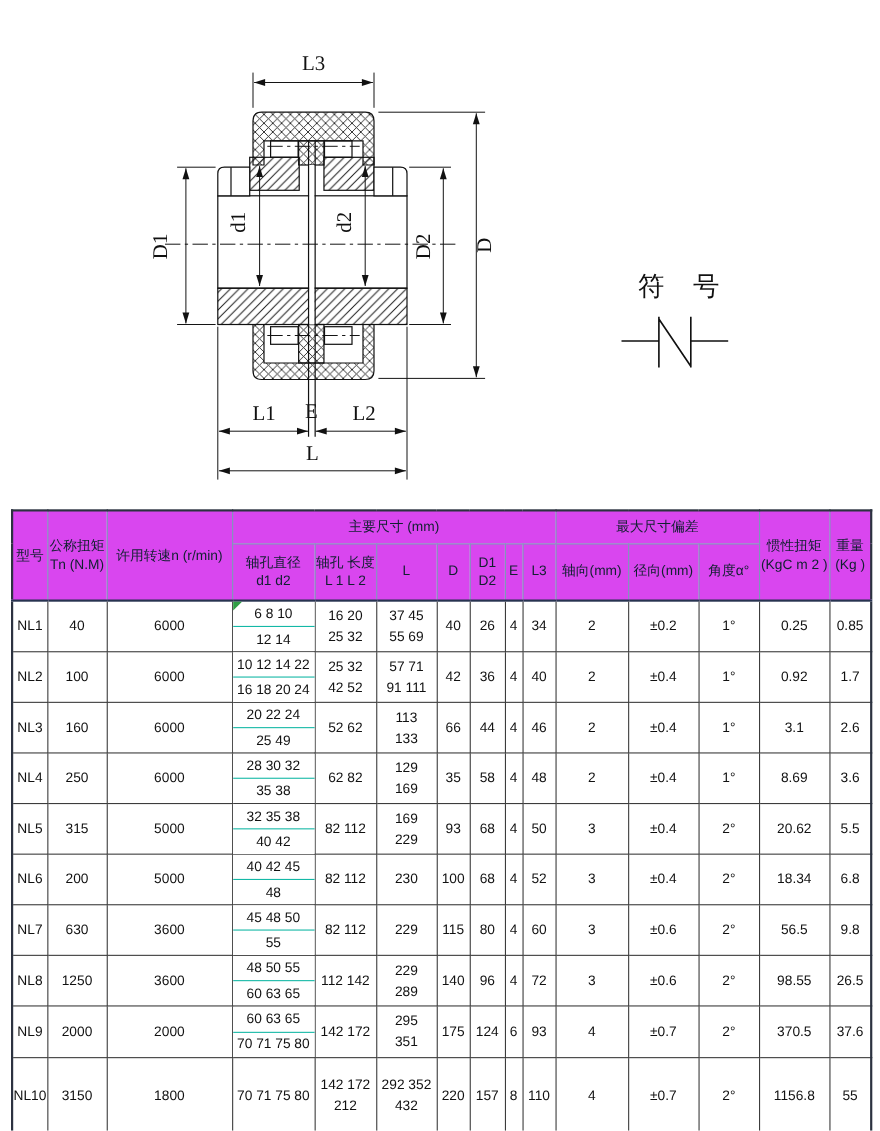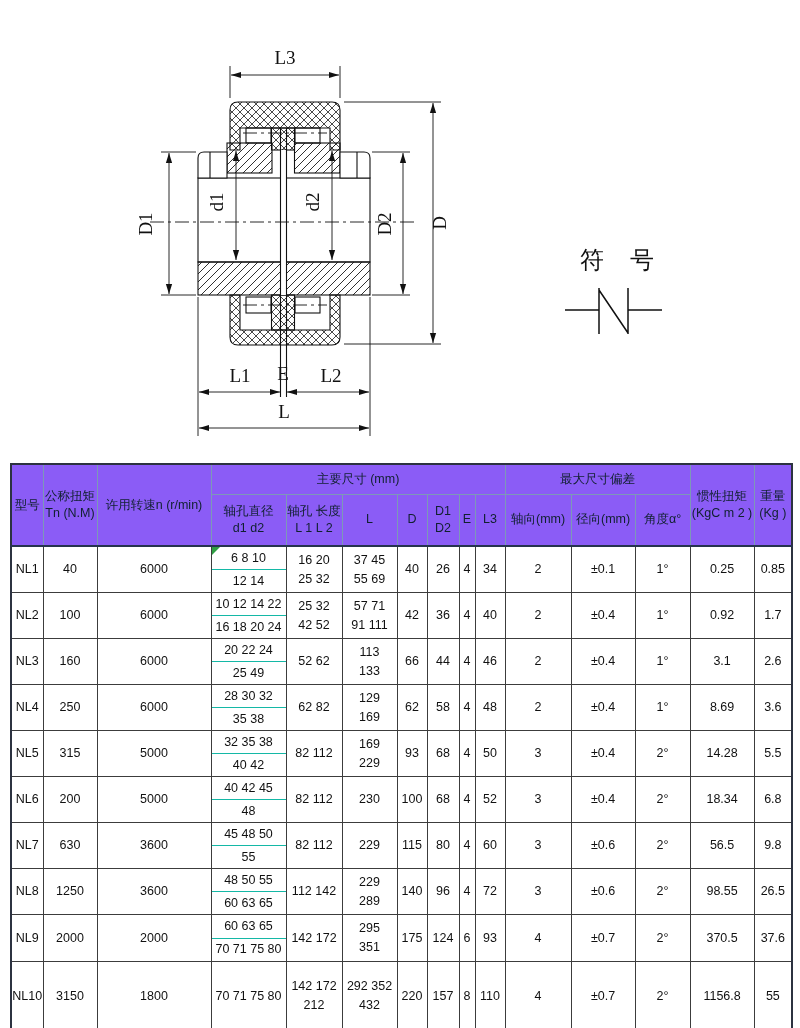--- a/index.html
+++ b/index.html
@@ -5,21 +5,21 @@
   html,body{margin:0;padding:0;background:#fff;}
   .page{position:relative;width:800px;height:1028px;background:#ffffff;overflow:hidden;
         font-family:"Liberation Sans","DejaVu Sans",sans-serif;color:#111;}
   
   .draw{position:absolute;left:0;top:0;}
   .dim-label{font-family:"Liberation Serif","DejaVu Serif",serif;font-size:19px;fill:#111;}
   .sym-title{font-family:"Liberation Serif","DejaVu Serif",serif;font-size:24px;fill:#111;}
   
   table.spec{position:absolute;left:10px;top:463px;width:781px;border-collapse:collapse;
              table-layout:fixed;border:2px solid #2c3240;}
-  .spec th{background:#8b5cf6;border:1px solid #7d98b8;font-weight:normal;
+  .spec th{background:#d946ef;border:1px solid #7d98b8;font-weight:normal;
            font-size:12.5px;color:#10202f;padding:0;line-height:17px;}
   .spec thead tr.h2 th,.spec th.rs{border-bottom:2px solid #273350;}
   .spec td{border:1px solid #3c3c3c;background:#fff;text-align:center;vertical-align:middle;
            font-size:12.5px;color:#111;padding:0;line-height:19px;}
   .spec tr.r{height:45px;margin-top:12px;}
   .spec tr.r9{height:47px;margin-left:30px;}
   .spec tr.r10{height:70px;}
   td.split{padding:0;position:relative;}
   .half{height:22px;display:flex;align-items:center;justify-content:center;}
   .hb{border-bottom:1px solid #14b8a6;}
@@ -185,21 +185,21 @@
           </td>
         <td>
           <div>37 45</div>
           <div>55 69</div>
           </td>
         <td>40</td>
         <td>26</td>
         <td>4</td>
         <td>34</td>
         <td>2</td>
-        <td>±0.1</td>
+        <td>±0.2</td>
         <td>1°</td>
         <td>0.25</td>
         <td>0.85</td>
       </tr>
 
       <tr class="r">
         <td>NL2</td>
         <td>100</td>
         <td>6000</td>
         <td class="split">
@@ -255,21 +255,21 @@
         <td>6000</td>
         <td class="split">
           <div class="half hb">28 30 32</div>
           <div class="half">35 38</div>
           </td>
         <td>62 82</td>
         <td>
           <div>129</div>
           <div>169</div>
           </td>
-        <td>62</td>
+        <td>35</td>
         <td>58</td>
         <td>4</td>
         <td>48</td>
         <td>2</td>
         <td>±0.4</td>
         <td>1°</td>
         <td>8.69</td>
         <td>3.6</td>
       </tr>
 
@@ -286,21 +286,21 @@
           <div>169</div>
           <div>229</div>
           </td>
         <td>93</td>
         <td>68</td>
         <td>4</td>
         <td>50</td>
         <td>3</td>
         <td>±0.4</td>
         <td>2°</td>
-        <td>14.28</td>
+        <td>20.62</td>
         <td>5.5</td>
       </tr>
 
       <tr class="r">
         <td>NL6</td>
         <td>200</td>
         <td>5000</td>
         <td class="split">
           <div class="half hb">40 42 45</div>
           <div class="half">48</div>

